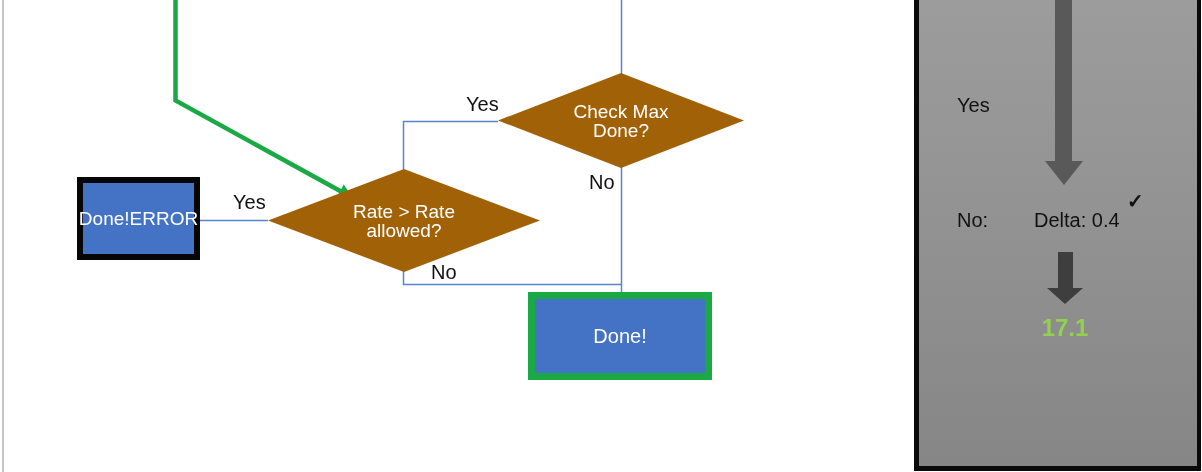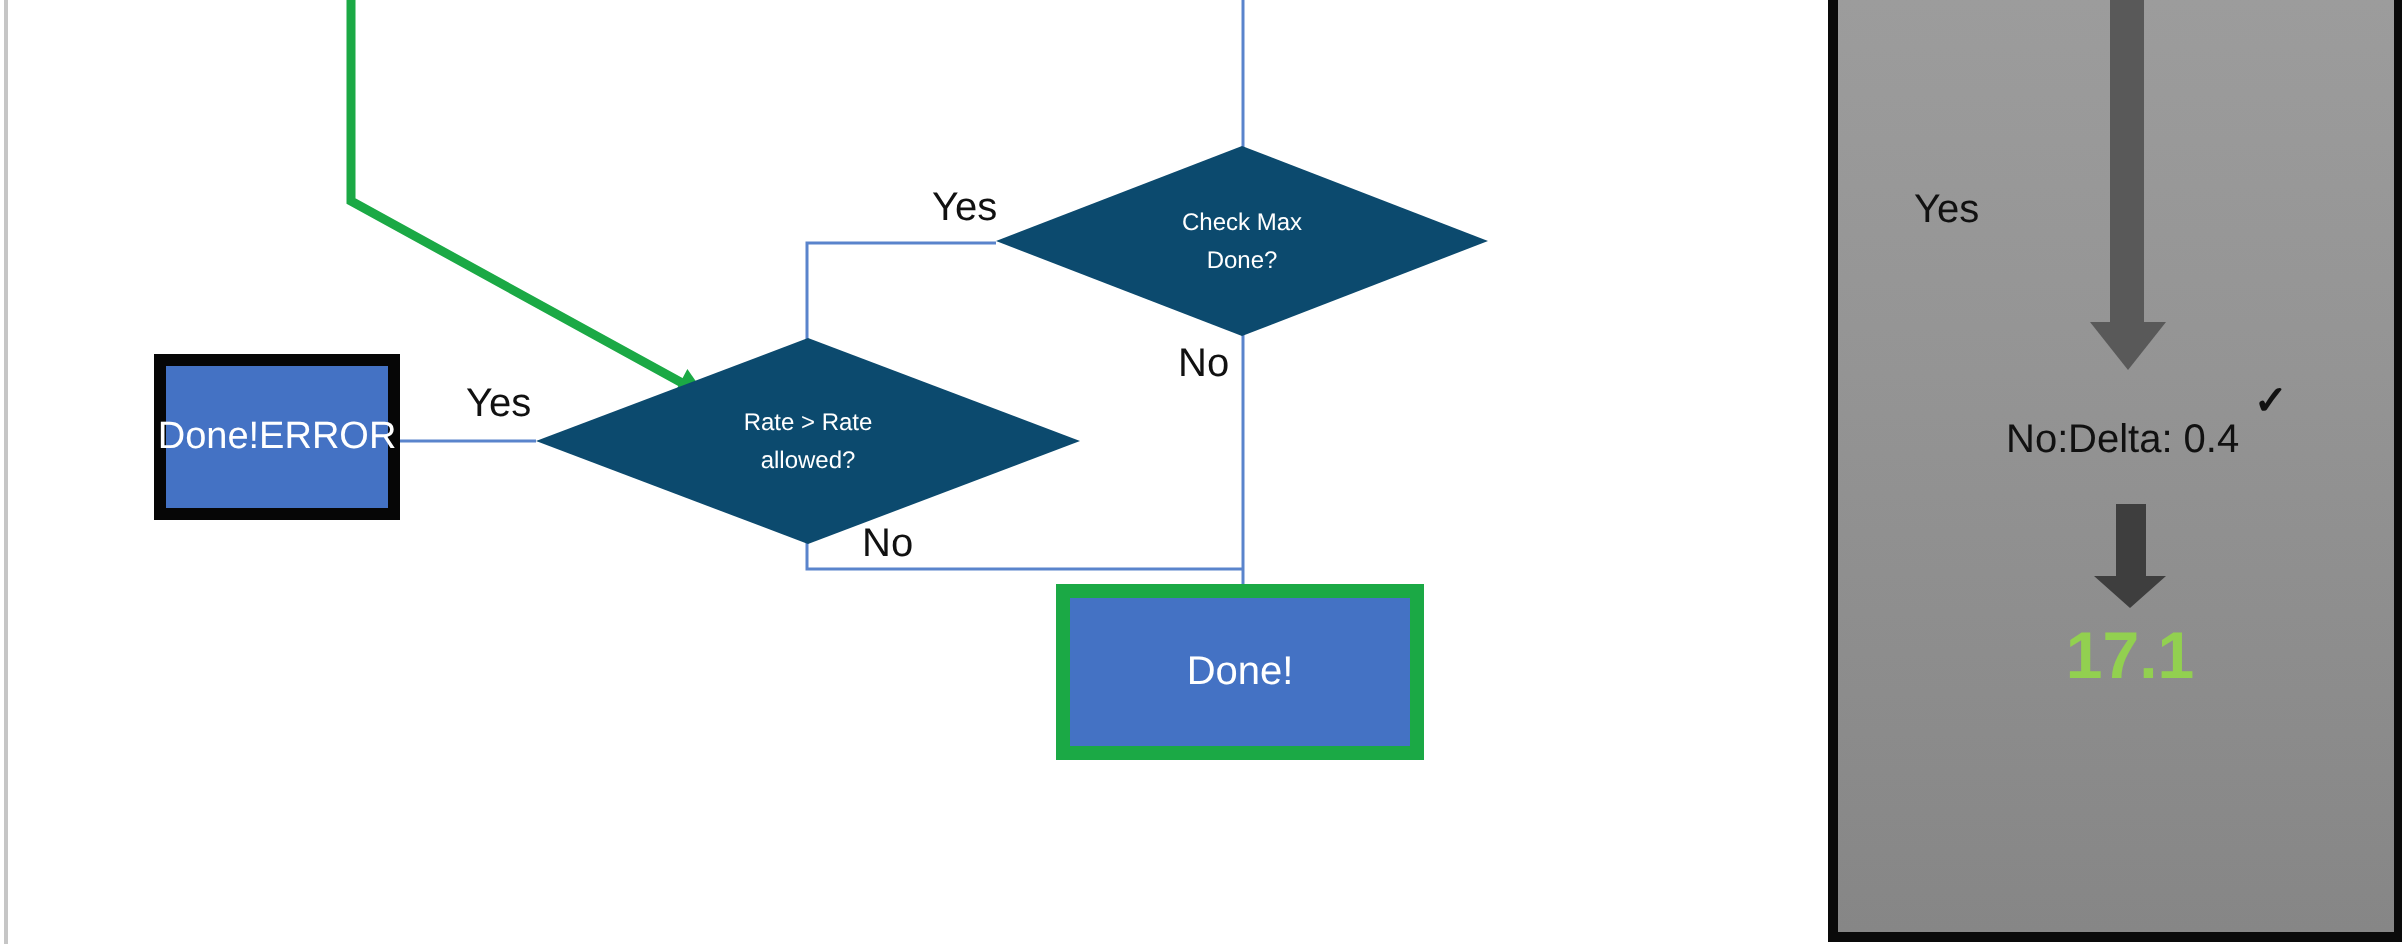--- a/index.html
+++ b/index.html
@@ -3,24 +3,24 @@
 <meta charset="utf-8">
 <style>
   html,body{margin:0;padding:0;background:#ffffff;}
   .stage{
     position:relative;width:1202px;height:472px;background:#ffffff;
     overflow:hidden;font-family:"Liberation Sans",sans-serif;
   }
   .edge-line{position:absolute;left:2px;top:0;width:2px;height:472px;background:#c6c6c6;}
   .connector-svg{position:absolute;left:0;top:0;z-index:1;}
   .diamond{
-    position:absolute;z-index:2;background:#0c4a6e;color:#ffffff;
+    position:absolute;z-index:2;background:#a16207;color:#ffffff;
     clip-path:polygon(50% 0,100% 50%,50% 100%,0 50%);
     display:flex;flex-direction:column;align-items:center;justify-content:center;
-    font-size:12px;line-height:19px;text-align:center;
+    font-size:19px;line-height:19px;text-align:center;
   }
   .d-checkmax{left:498px;top:73px;width:246px;height:95px;}
   .d-rate{left:268px;top:169px;width:272px;height:103px;}
   .flowbox{
     position:absolute;z-index:2;background:#4472C4;color:#ffffff;
     display:flex;flex-direction:row;align-items:center;justify-content:center;
     text-align:center;box-sizing:border-box;
   }
   .b-error{left:77px;top:177px;width:123px;height:83px;border:6px solid #060606;font-size:19px;line-height:27px;}
   .b-done{left:528px;top:292px;width:184px;height:88px;border:7px solid #1BA945;font-size:20px;}
@@ -30,32 +30,32 @@
   .l-yes-left{left:233px;top:191px;}
   .l-no-bottom{left:431px;top:261px;}
   .panel{
     position:absolute;z-index:4;left:914px;top:0;width:287px;height:471px;
     box-sizing:border-box;border-left:5px solid #0a0a0a;border-right:4px solid #0a0a0a;
     border-bottom:5px solid #0a0a0a;
     background:linear-gradient(180deg,#9c9c9c 0%,#949494 40%,#868686 100%);
   }
   .panel .txt{position:absolute;color:#111111;font-size:20px;line-height:23px;}
   .p-yes{left:38px;top:94px;}
-  .p-no{left:38px;top:209px;margin-left:46px;}
+  .p-no{left:38px;top:209px;}
   .p-delta{left:99px;top:209px;margin-left:16px;}
   .p-check{left:208px;top:190px;font-size:34px;font-weight:bold;line-height:38px;}
   .arrow-shaft{position:absolute;}
   .a1-shaft{left:136px;top:0;width:17px;height:162px;background:#595959;}
   .a1-head{position:absolute;left:126px;top:161px;width:0;height:0;
     border-left:19px solid transparent;border-right:19px solid transparent;border-top:24px solid #595959;}
   .a2-shaft{left:139px;top:252px;width:15px;height:37px;background:#3E3E3E;}
   .a2-head{position:absolute;left:128px;top:288px;width:0;height:0;
     border-left:18px solid transparent;border-right:18px solid transparent;border-top:16px solid #3E3E3E;}
   .p-result{position:absolute;left:96px;top:309px;width:100px;text-align:center;
-    color:#92D050;font-size:33px;font-weight:bold;line-height:37px;}
+    color:#92D050;font-size:24px;font-weight:bold;line-height:37px;}
 </style>
 </head>
 <body>
 
 <div class="stage">
 
   <div class="edge-line"></div>
 
   <svg class="connector-svg" width="915" height="472" viewBox="0 0 915 472">
     <path d="M621.5 0 V74" stroke="#5A84CC" stroke-width="1.5" fill="none"></path>

